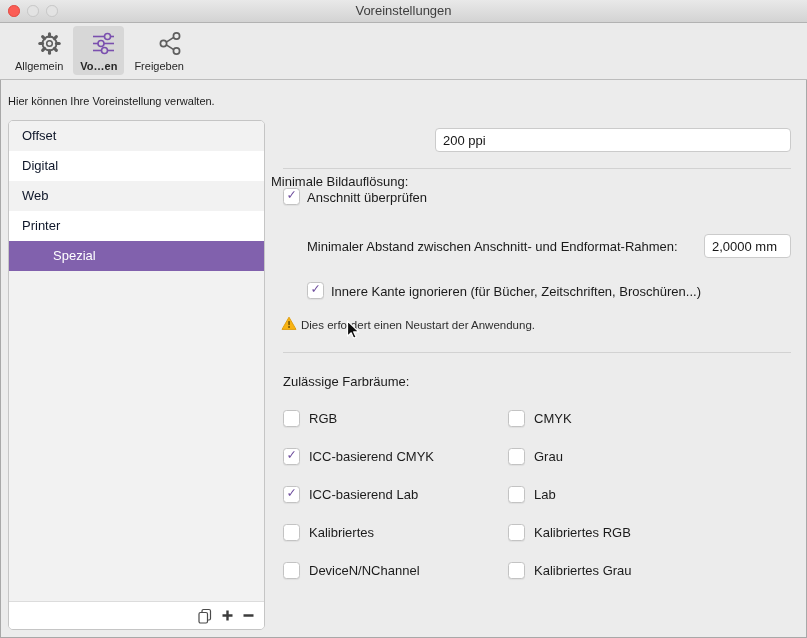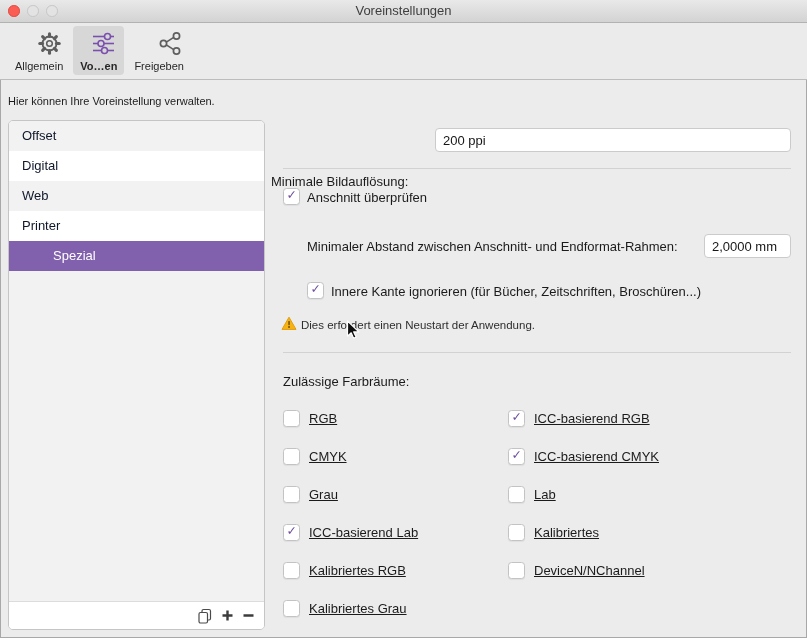--- a/index.html
+++ b/index.html
@@ -92,21 +92,21 @@
   .abs { position:absolute; }
 
   .warn-text { position:absolute; font-size:11.5px; color:#2e2e2e; }
 
   
   .cs-grid {
     position:absolute; left:283px; top:410px; width:508px;
     display:grid; grid-template-columns:225px auto; grid-auto-rows:38px;
   }
   .cs-item { display:flex; align-items:flex-start; gap:9px; }
-  .cs-item .lbl { font-size:13px; color:#1b1b1b; line-height:16px; padding-top:1px;text-decoration:underline; }
+  .cs-item .lbl { font-size:13px; color:#1b1b1b; line-height:16px; padding-top:1px; }
 
   .cursor-icon { position:absolute; left:346px; top:320px; }
 </style>
 </head>
 <body>
 
 <div class="window">
 
   <div class="titlebar">
     <span class="traffic tl-close"></span>
@@ -229,45 +229,41 @@
   <div class="divider" style="left:283px; top:352px; width:508px;"></div>
 
   <div class="flabel" style="left:283px; top:374px;">Zulässige Farbräume:</div>
 
   <div class="cs-grid">
     <div class="cs-item">
       <span class="checkbox"></span>
       <span class="lbl">RGB</span>
     </div>
     <div class="cs-item">
-      <span class="checkbox checked"></span>
-      <span class="lbl">ICC-basierend RGB</span>
-    </div>
-    <div class="cs-item">
       <span class="checkbox"></span>
       <span class="lbl">CMYK</span>
     </div>
     <div class="cs-item">
       <span class="checkbox checked"></span>
       <span class="lbl">ICC-basierend CMYK</span>
     </div>
     <div class="cs-item">
       <span class="checkbox"></span>
       <span class="lbl">Grau</span>
     </div>
     <div class="cs-item">
-      <span class="checkbox"></span>
-      <span class="lbl">Lab</span>
-    </div>
-    <div class="cs-item">
       <span class="checkbox checked"></span>
       <span class="lbl">ICC-basierend Lab</span>
     </div>
     <div class="cs-item">
       <span class="checkbox"></span>
+      <span class="lbl">Lab</span>
+    </div>
+    <div class="cs-item">
+      <span class="checkbox"></span>
       <span class="lbl">Kalibriertes</span>
     </div>
     <div class="cs-item">
       <span class="checkbox"></span>
       <span class="lbl">Kalibriertes RGB</span>
     </div>
     <div class="cs-item">
       <span class="checkbox"></span>
       <span class="lbl">DeviceN/NChannel</span>
     </div>

